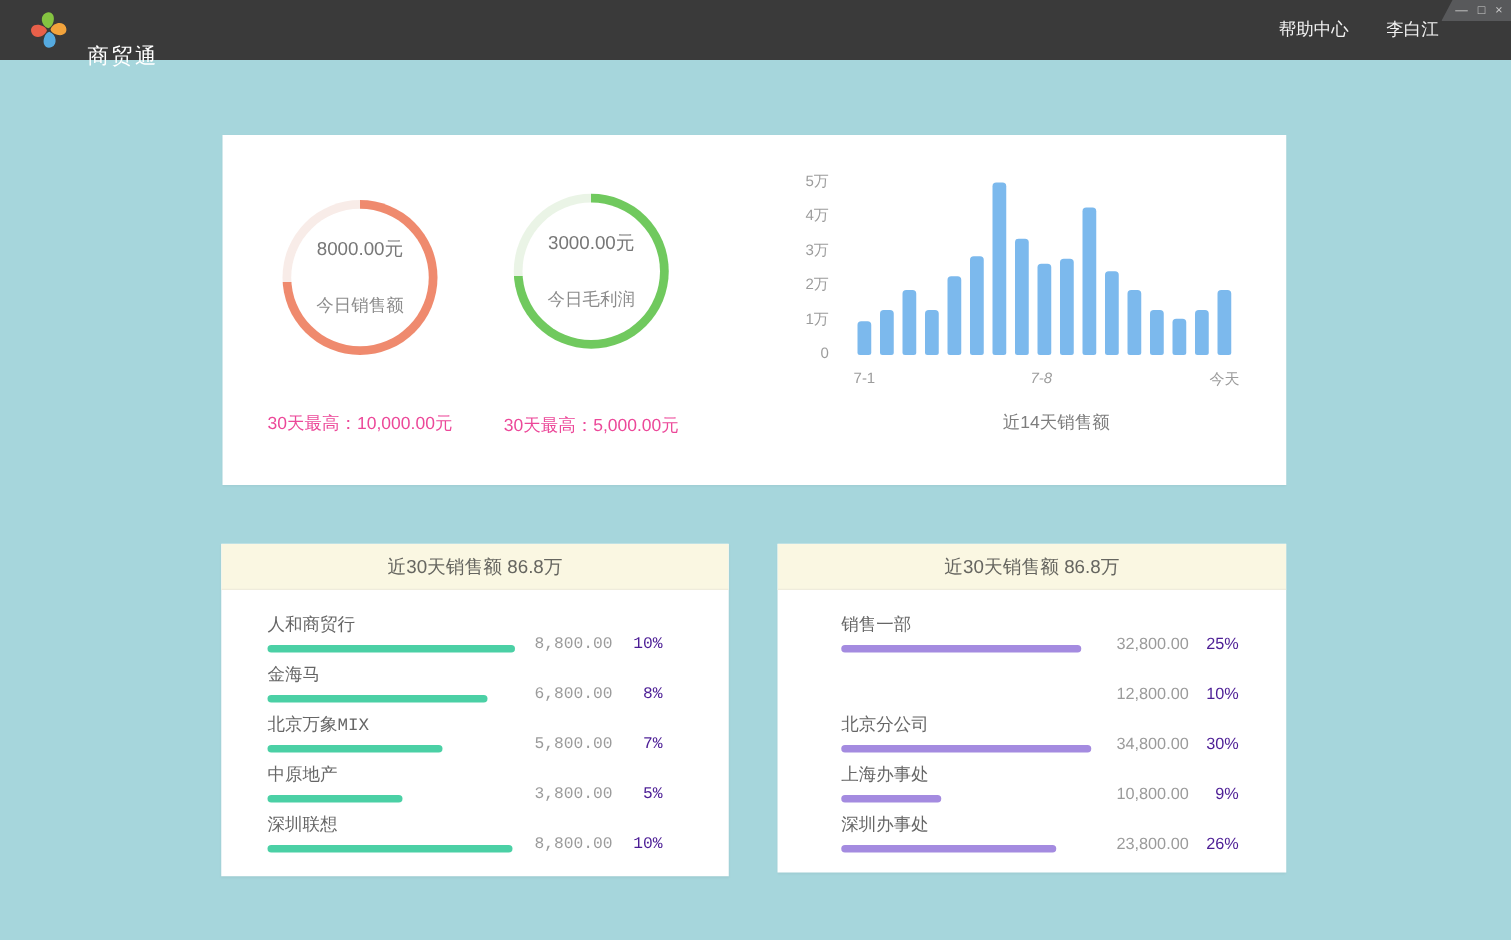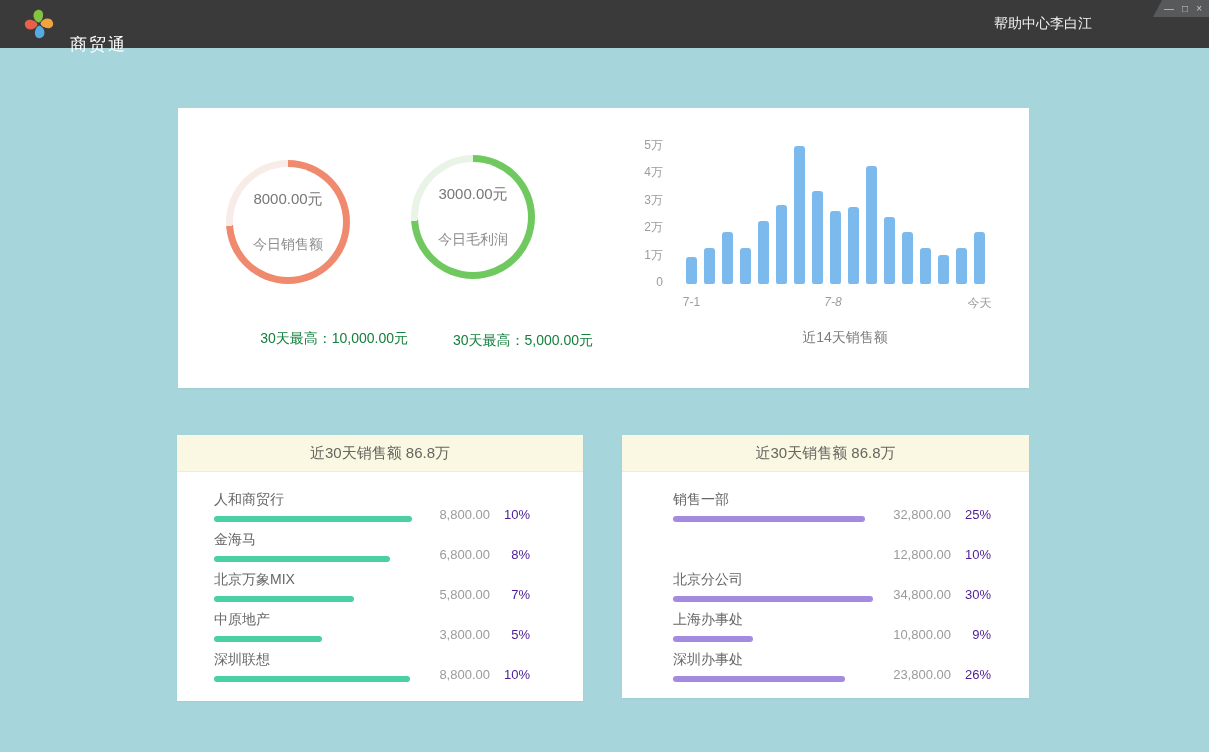--- a/index.html
+++ b/index.html
@@ -3,61 +3,61 @@
 <meta charset="utf-8">
 <style>
   * { margin:0; padding:0; box-sizing:border-box; }
   html,body { width:1209px; height:752px; overflow:hidden; }
   body { background:#a6d6dc; font-family:"Liberation Sans", sans-serif; position:relative; }
 
   
   .titlebar { position:relative; height:48px; background:#3a3a3a; display:flex; align-items:center; }
   .logo { margin-left:22px; width:34px; height:34px; flex:0 0 auto; }
   .app-title { color:#ffffff; font-size:17px; margin-left:14px; letter-spacing:2px;margin-top:40px; }
-  .titlebar-right { margin-left:auto; margin-right:117px; display:flex; }
+  .titlebar-right { margin-left:auto; margin-right:58px; display:flex; gap:30px; }
   .titlebar-link { color:#f2f2f2; font-size:14px; cursor:pointer; }
   .win-controls { position:absolute; top:0; right:0; height:17px; width:56px;
      background:#58595b; clip-path:polygon(9px 0,100% 0,100% 100%,0 100%);
      display:flex; align-items:center; justify-content:flex-end; gap:8px; padding:0 7px 0 12px; }
   .wc { color:#c9c9c9; font-size:10px; line-height:15px; cursor:pointer; }
 
   
   .panel { position:absolute; background:#ffffff; box-shadow:0 1px 2px rgba(0,0,0,0.05); }
   #top-card { left:178px; top:108px; width:851px; height:280px; }
 
   
   .gauge { position:absolute; width:124px; height:124px; border-radius:50%; }
   #gauge-0 { left:48px; top:52px; }
   #gauge-1 { left:233px; top:47px; }
   .gauge-inner { position:absolute; inset:7px; background:#ffffff; border-radius:50%;
      display:flex; flex-direction:column; align-items:center; justify-content:center; gap:27px; }
   .gauge-amount { font-size:15px; color:#777777; }
   .gauge-label  { font-size:14px; color:#8c8c8c; }
-  .footnote { position:absolute; width:240px; text-align:right; font-size:14px; color:#15803d; }
+  .footnote { position:absolute; width:240px; text-align:center; font-size:14px; color:#ec4899; }
   #footnote-0 { left:-10px; top:222px; }
   #footnote-1 { left:175px; top:224px; }
 
   
   .bar-chart { position:absolute; left:440px; top:29px; width:400px; height:220px; }
   .ytick { position:absolute; left:0; width:45px; height:14px; line-height:14px;
      text-align:right; font-size:12px; color:#9c9c9c; }
   .bars { position:absolute; left:68px; top:0; height:147px; display:flex; align-items:flex-end; gap:7px; }
   .bar { width:11px; border-radius:3px 3px 2px 2px; }
   .xtick { position:absolute; top:158px; width:50px; text-align:center; font-size:12px; color:#9c9c9c; }
   .chart-caption { position:absolute; left:127px; top:192px; width:200px; text-align:center;
      font-size:14px; color:#7d7d7d; }
 
   
   .rank-card { overflow:hidden; }
   #rank-card-0 { left:177px; top:435px; width:406px; height:266px; }
   #rank-card-1 { left:622px; top:435px; width:407px; height:263px; }
   .rank-header { height:37px; background:#faf7e2; border-bottom:1px solid #efecdc;
      display:flex; align-items:center; justify-content:center; font-size:15px; color:#666660; }
   .rank-body { padding-top:18px; }
-  #rank-card-0 .rank-body { padding-left:37px; padding-right:53px; }
+  #rank-card-0 .rank-body { padding-left:37px; padding-right:53px;font-family:Liberation Mono, monospace; }
   #rank-card-1 .rank-body { padding-left:51px; padding-right:38px; }
   .rank-row { display:flex; align-items:flex-end; height:32px; margin-bottom:8px; }
   .rank-left { width:200px; flex:0 0 auto; }
   .rank-name { font-size:14px; color:#666666; margin-bottom:7px; }
   .rank-bar { height:6px; border-radius:3px; }
   .rank-amount { flex:1 1 auto; text-align:right; font-size:13px; color:#9b9b9b; padding-bottom:0; }
   .rank-percent { flex:0 0 40px; text-align:right; font-size:13px; color:#4c1d95; }
 </style>
 </head>
 <body>

